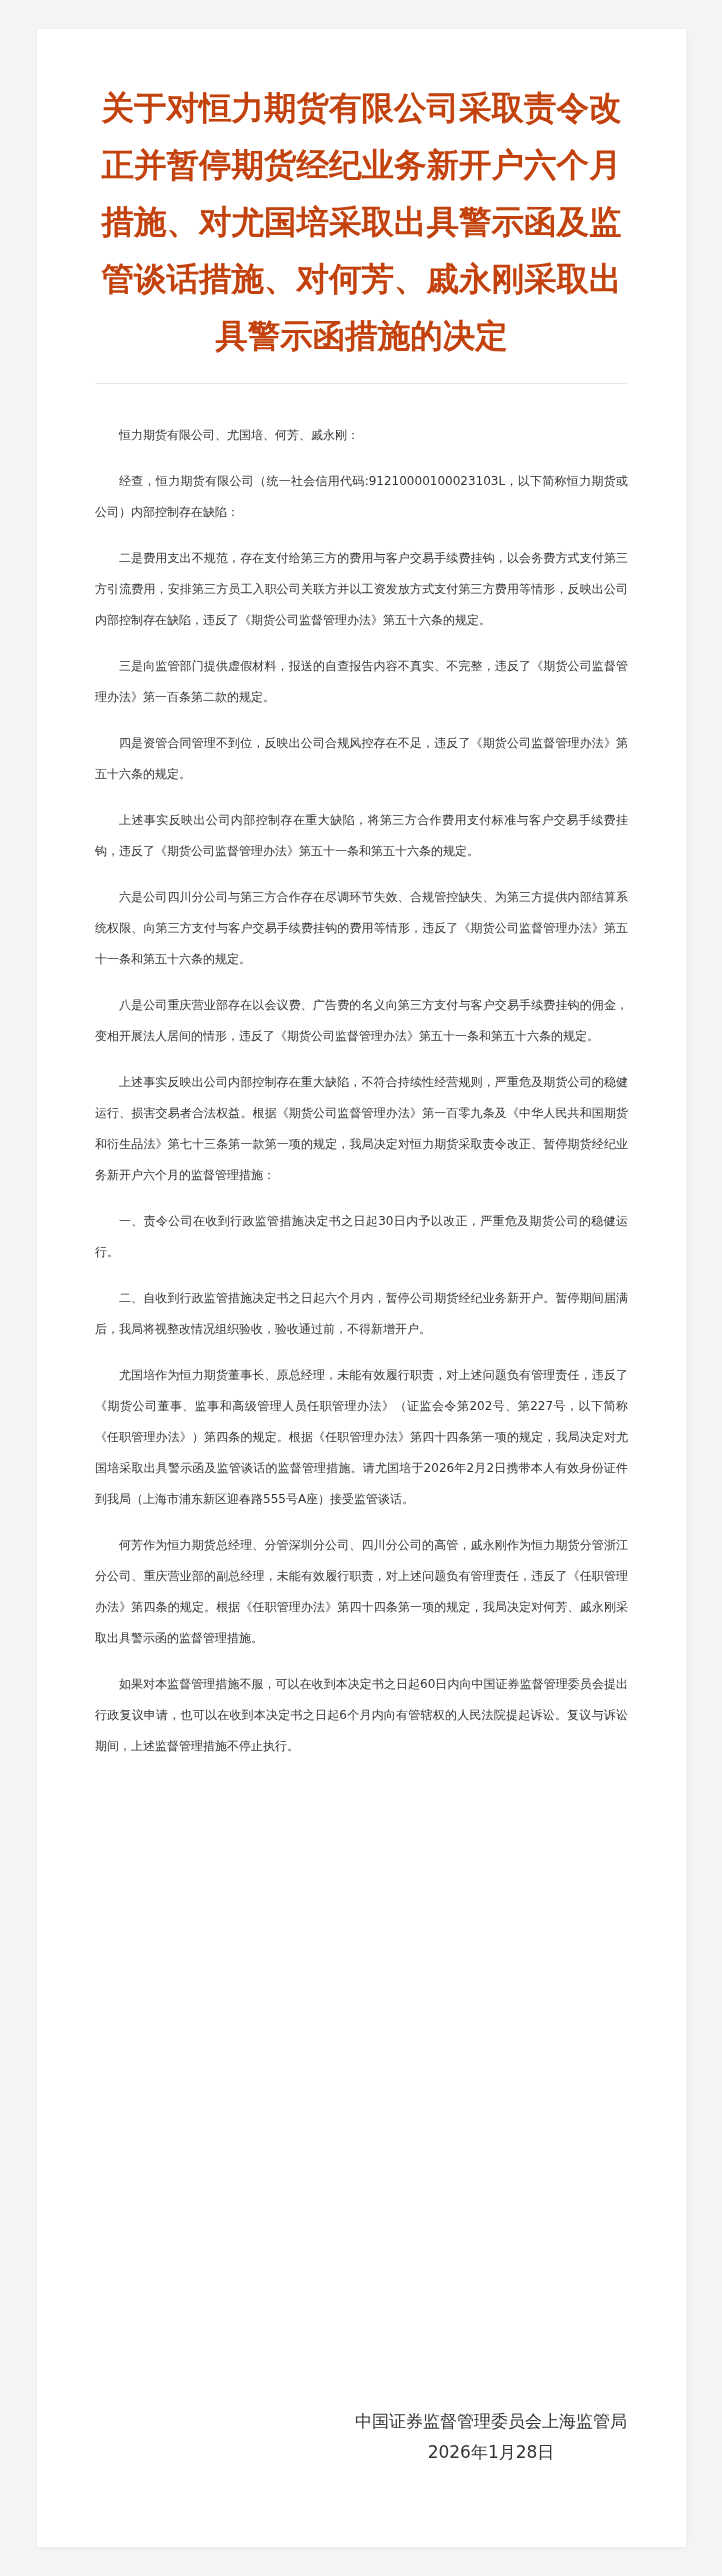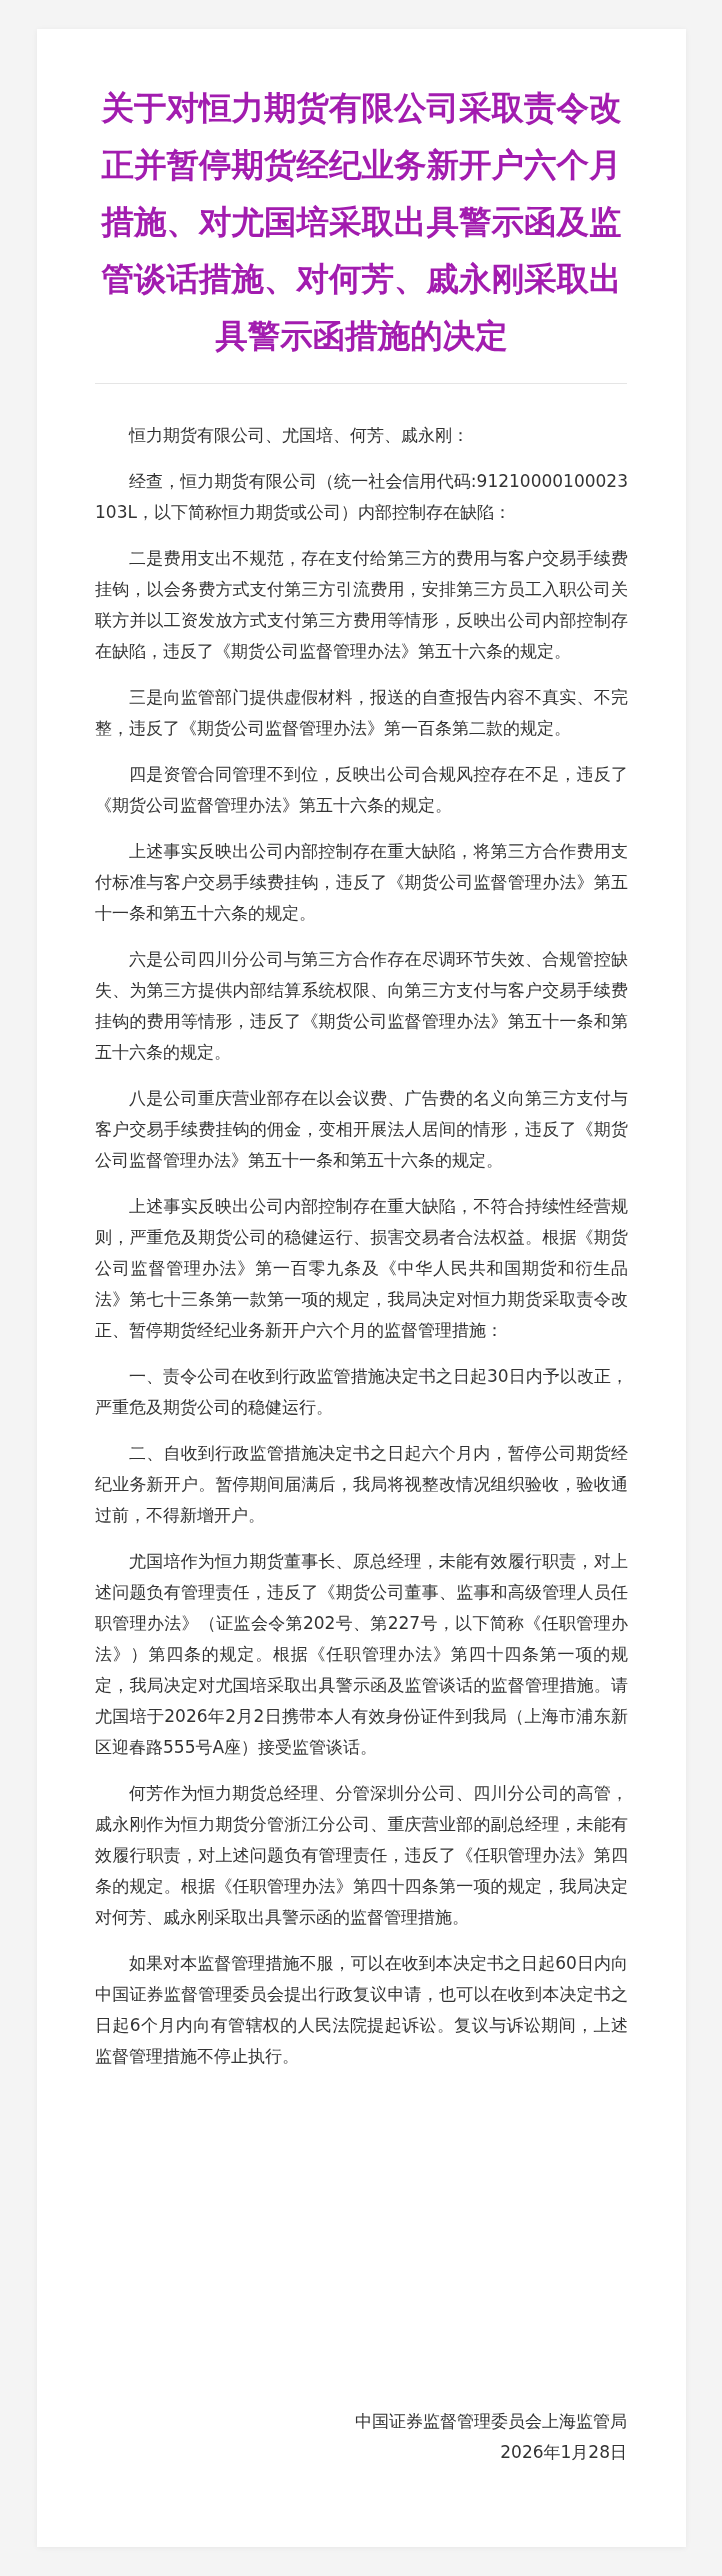--- a/index.html
+++ b/index.html
@@ -23,51 +23,51 @@
     box-shadow: 0 1.4px 5.8px rgba(0,0,0,0.06);
     box-sizing: border-box;
   }
   .title {
     margin: 0;
     padding: 51px 61px 0 61px;
     font-size: 32.5px;
     line-height: 57px;
     font-weight: bold;
     text-align: center;
-    color: #a21caf;
+    color: #c2410c;
     letter-spacing: 0;
   }
   .divider {
     position: absolute;
     left: 58px;
     top: 354px;
     width: 532px;
     height: 0.7px;
     background: #e5e5e5;
   }
   .body {
     position: absolute;
     left: 58px;
     top: 391px;
     width: 533px;
-    font-size: 17px;
+    font-size: 12px;
     line-height: 31px;
     color: #333333;
   }
   .body p {
     margin: 0 0 15px 0;
     text-indent: 2em;
     text-align: justify;
     word-break: break-all;
   }
   .signature {
     position: absolute;
     right: 59px;
     top: 2377px;
-    text-align: right;
+    text-align: center;
     font-size: 17px;
     line-height: 31px;
     color: #333333;
   }
   .signature div { margin: 0; }
   .signature .date { margin-top: 0; }
 </style>
 </head>
 <body>
 

